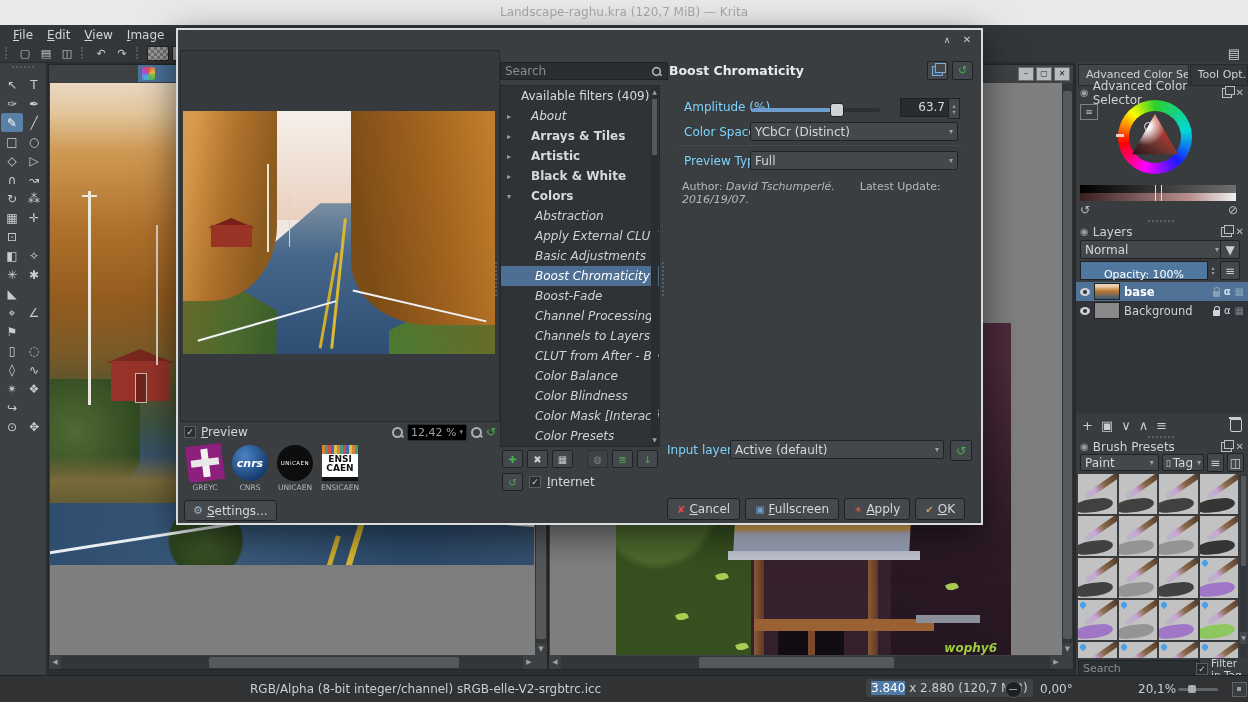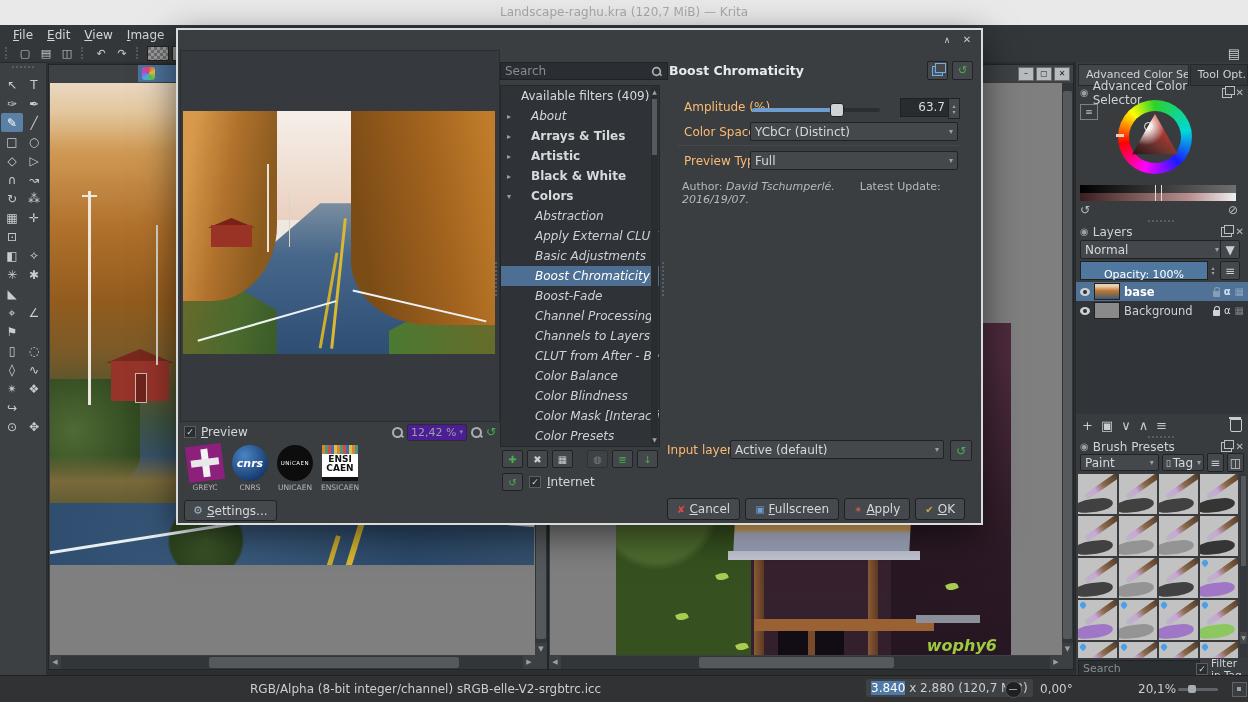--- a/index.html
+++ b/index.html
@@ -84,21 +84,21 @@
   .rglow{position:absolute;left:150px;top:188px;width:150px;height:14px;background:linear-gradient(180deg,#e8b25f,#d89a4e);}
   .rroof{position:absolute;left:118px;top:202px;width:176px;height:26px;
     background:linear-gradient(180deg,#e0ad5c 0 18%,#b7bdd0 32%,#9aa2ba 100%);transform:skewX(-3deg);}
   .rroof2{position:absolute;left:112px;top:228px;width:192px;height:9px;background:#c4c8d6;}
   .rpostL{position:absolute;left:138px;top:237px;width:10px;height:100px;background:linear-gradient(90deg,#8a5a36,#5e3a22);}
   .rpostR{position:absolute;left:252px;top:237px;width:10px;height:100px;background:linear-gradient(90deg,#8a5a36,#5e3a22);}
   .rbeam{position:absolute;left:138px;top:296px;width:180px;height:12px;background:#9a6234;}
   .rdoor{position:absolute;left:162px;top:308px;width:66px;height:70px;background:#120d14;}
   .rdoorpost{position:absolute;left:192px;top:308px;width:7px;height:70px;background:#7a4a2c;}
   .rledge{position:absolute;left:300px;top:292px;width:64px;height:8px;background:#8a8f9a;}
-  .sig{position:absolute;right:14px;bottom:4px;color:#9ccb3f;font-size:16px;font-style:italic;font-weight:bold;}
+  .sig{position:absolute;right:14px;bottom:4px;color:#9ccb3f;font-size:12px;font-style:italic;font-weight:bold;}
   
   .vscroll{position:absolute;right:0;top:18px;width:12px;bottom:14px;background:#333639;}
   .swr .vscroll{width:11px;}
   .vthumb{position:absolute;left:1px;right:1px;top:8px;bottom:16px;background:#55595c;border-radius:2px;}
   .varrow{position:absolute;left:0;right:0;bottom:0;height:12px;background:#3c4043;color:#9aa0a4;
     font-size:7px;text-align:center;line-height:12px;}
   .hscroll{position:absolute;left:0;right:12px;bottom:0;height:13px;background:#333639;}
   .swr .hscroll{right:11px;}
   .hthumb{position:absolute;top:1px;bottom:1px;background:#55595c;border-radius:2px;}
   .harrow{position:absolute;top:0;bottom:0;width:12px;background:#3c4043;color:#9aa0a4;
@@ -242,21 +242,21 @@
   .gbarn{position:absolute;left:9%;top:47%;width:13%;height:9%;background:#993326;}
   .gbarnroof{position:absolute;left:8%;top:44%;width:15%;height:4%;background:#7a2018;clip-path:polygon(0 100%,50% 0,100% 100%);}
   .gpole{position:absolute;left:27%;top:22%;width:2px;height:36%;background:#e8e4da;}
   .gpole2{position:absolute;left:34%;top:34%;width:1px;height:22%;background:#d8d4c8;}
 
   .g-prevrow{position:absolute;left:6px;top:393px;width:312px;height:18px;display:flex;align-items:center;gap:5px;}
   .zoomgrp{margin-left:auto;display:flex;align-items:center;gap:3px;}
   .mag{width:13px;height:13px;position:relative;}
   .mag::before{content:"";position:absolute;left:1px;top:1px;width:7px;height:7px;border:2px solid #aab0b4;border-radius:50%;}
   .mag::after{content:"";position:absolute;left:9px;top:9px;width:4px;height:2px;background:#aab0b4;transform:rotate(45deg);}
-  .zoombox{width:52px;height:15px;background:#4c1d95;border:1px solid #2a2d30;border-radius:2px;color:#9ba1a6;
+  .zoombox{width:52px;height:15px;background:#000000;border:1px solid #2a2d30;border-radius:2px;color:#9ba1a6;
     font-size:11px;line-height:15px;padding:0 3px;display:flex;}
   .zoombox .arr{margin-left:auto;font-size:7px;color:#8a9094;}
   .greset{color:#49b04e;font-size:12px;}
 
   .g-logos{position:absolute;left:8px;top:415px;display:flex;gap:7px;}
   .logo{width:38px;text-align:center;}
   .logo-lbl{font-size:7.5px;color:#b4b8bb;margin-top:2px;}
   .limg{width:36px;height:36px;margin:0 auto;position:relative;}
   .greyc-img{background:#8d1f7d;transform:rotate(-7deg);}
   .greyc-img::before{content:"";position:absolute;left:15px;top:4px;width:7px;height:28px;background:#f2f2f2;}
@@ -297,21 +297,21 @@
   .fbtn{width:19px;height:16px;font-size:10px;}
   .g-inet{position:absolute;left:324px;top:443px;display:flex;align-items:center;gap:6px;}
 
   .g-ptitle{position:absolute;left:491px;top:33px;font-weight:bold;font-size:12.5px;color:#e8eaec;}
   .g-topicons{position:absolute;right:8px;top:31px;display:flex;gap:4px;}
   .ibtn{width:19px;height:17px;font-size:11px;}
   .copy-ico{width:9px;height:8px;border:1px solid #7fa8d2;position:relative;background:#3a5a7c;}
   .copy-ico::before{content:"";position:absolute;left:2px;top:-4px;width:9px;height:8px;border:1px solid #7fa8d2;background:#44484c;}
   .green{color:#49b04e;}
 
-  .g-row-label{position:absolute;color:#fdba74;}
+  .g-row-label{position:absolute;color:#7dd3fc;}
   .slider-track{position:absolute;left:574px;top:78px;width:128px;height:4px;border-radius:2px;
     background:linear-gradient(90deg,#6d9ecf 0 65%,#2c2f32 65%);}
   .slider-knob{position:absolute;left:652px;top:73px;width:12px;height:12px;background:#cfd3d6;border:1px solid #1f2326;border-radius:3px;}
   .valbox{position:absolute;left:722px;top:68px;width:40px;height:17px;background:#292c2f;border:1px solid #1e2124;
     color:#d6dadb;text-align:right;line-height:17px;padding:0 4px;}
   .spin{position:absolute;left:770px;top:68px;width:10px;height:19px;background:#44484c;border:1px solid #1f2326;
     display:flex;flex-direction:column;align-items:center;justify-content:center;font-size:6px;color:#9aa0a4;line-height:6px;}
   .g-combo-cs{position:absolute;left:572px;top:92px;width:208px;height:19px;box-sizing:border-box;}
   .g-combo-pt{position:absolute;left:572px;top:121px;width:208px;height:19px;box-sizing:border-box;}
   .g-sep{position:absolute;left:500px;right:20px;top:115px;height:1px;background:#45494d;}

